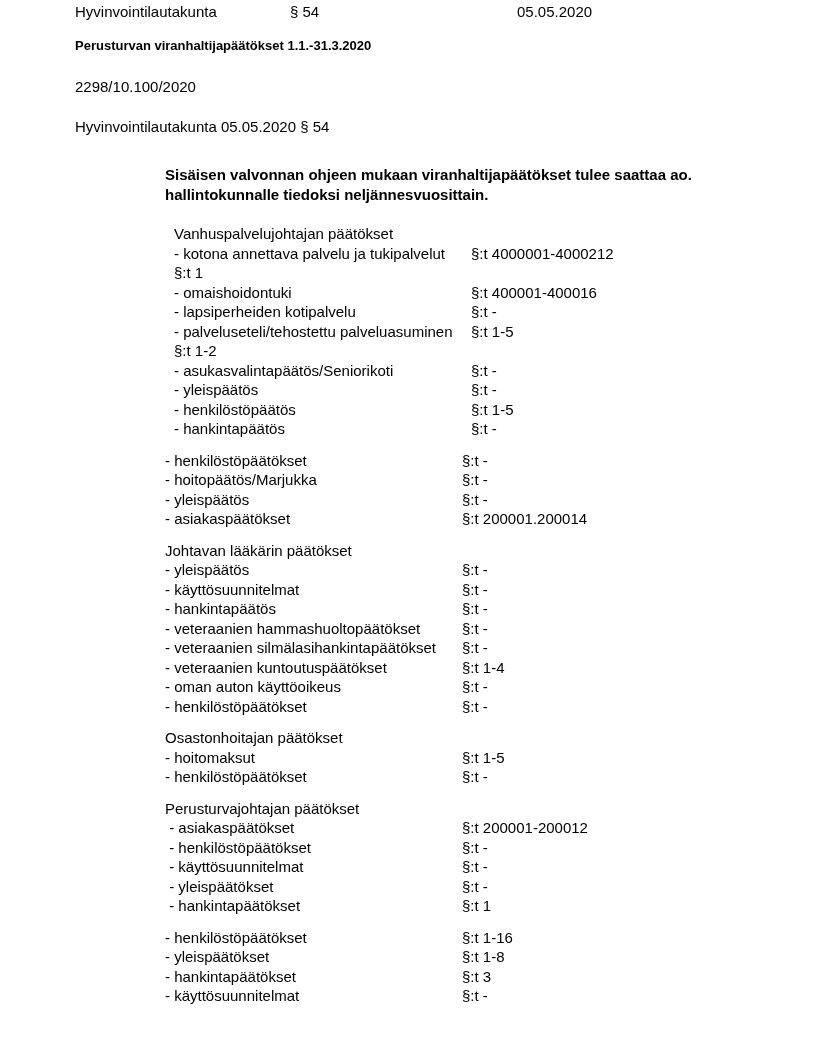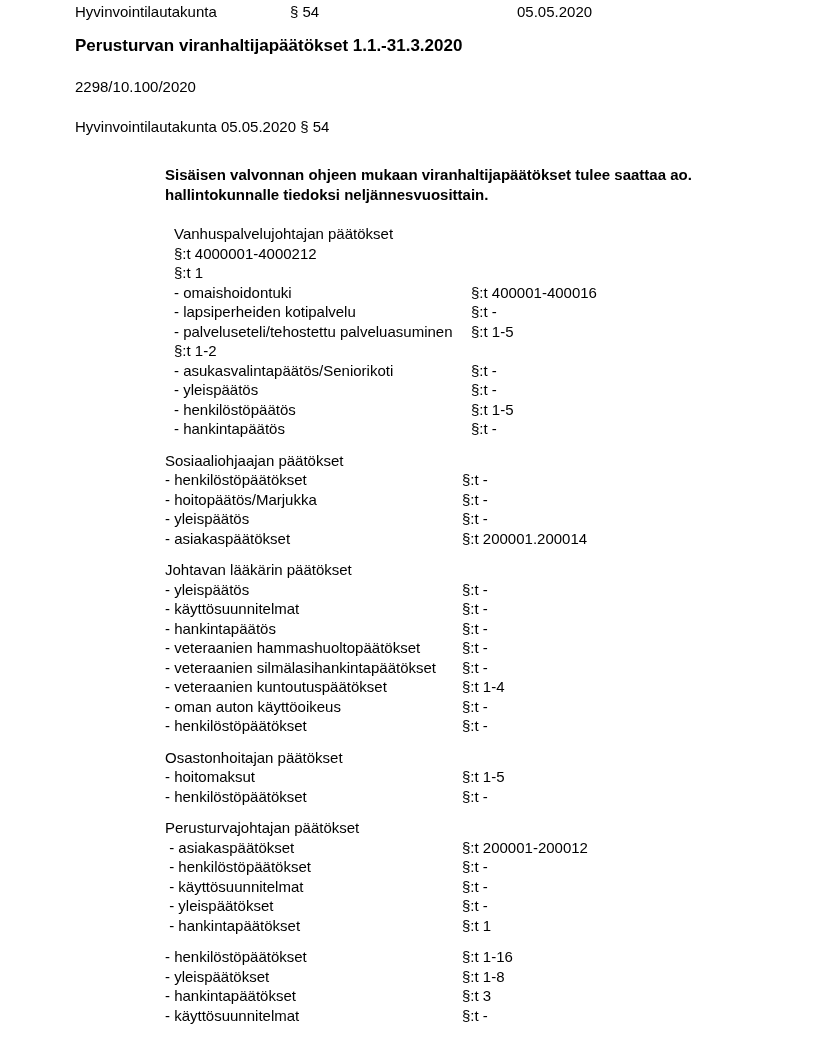--- a/index.html
+++ b/index.html
@@ -19,21 +19,21 @@
   .doc-header {
     position: absolute; top: 2px; left: 75px; right: 10px;
     display: flex;
     white-space: nowrap;
   }
   .doc-header .col-committee { flex: 0 0 215px; }
   .doc-header .col-section   { flex: 0 0 227px; }
   .doc-header .col-date      { flex: 1 1 auto; }
   .doc-title {
     position: absolute; top: 35px; left: 75px;
-    font-size: 17px; font-weight: 700; line-height: 21px;
+    font-size: 13px; font-weight: 700; line-height: 21px;
     white-space: nowrap;
   }
   .case-number { position: absolute; top: 77px; left: 75px; white-space: nowrap; }
   .subheader   { position: absolute; top: 117px; left: 75px; white-space: nowrap; }
   .doc-body {
     position: absolute; top: 165px; left: 165px;
     width: 600px;
   }
   .intro {
     max-width: 548px;
@@ -66,20 +66,21 @@
   <div class="case-number">2298/10.100/2020</div>
 
   <div class="subheader">Hyvinvointilautakunta 05.05.2020 § 54</div>
 
   <div class="doc-body">
     <p class="intro">Sisäisen valvonnan ohjeen mukaan viranhaltijapäätökset tulee saattaa ao. hallintokunnalle tiedoksi neljännesvuosittain.</p>
     <div>
         <section class="section">
           <div class="section-heading">Vanhuspalvelujohtajan päätökset</div>
           <div class="row">
+            <span class="row-label">- kotona annettava palvelu ja tukipalvelut</span>
             <span class="row-value">§:t 4000001-4000212</span>
           </div>
           <div class="row">
             <span class="row-value">§:t 1</span>
           </div>
           <div class="row">
             <span class="row-label">- omaishoidontuki</span>
             <span class="row-value">§:t 400001-400016</span>
           </div>
           <div class="row">
@@ -104,21 +105,20 @@
           <div class="row">
             <span class="row-label">- henkilöstöpäätös</span>
             <span class="row-value">§:t 1-5</span>
           </div>
           <div class="row">
             <span class="row-label">- hankintapäätös</span>
             <span class="row-value">§:t -</span>
           </div>
         </section>
         <section class="section">
-          <div class="section-heading">Sosiaaliohjaajan päätökset</div>
           <div class="row">
             <span class="row-label">- henkilöstöpäätökset</span>
             <span class="row-value">§:t -</span>
           </div>
           <div class="row">
             <span class="row-label">- hoitopäätös/Marjukka</span>
             <span class="row-value">§:t -</span>
           </div>
           <div class="row">
             <span class="row-label">- yleispäätös</span>

